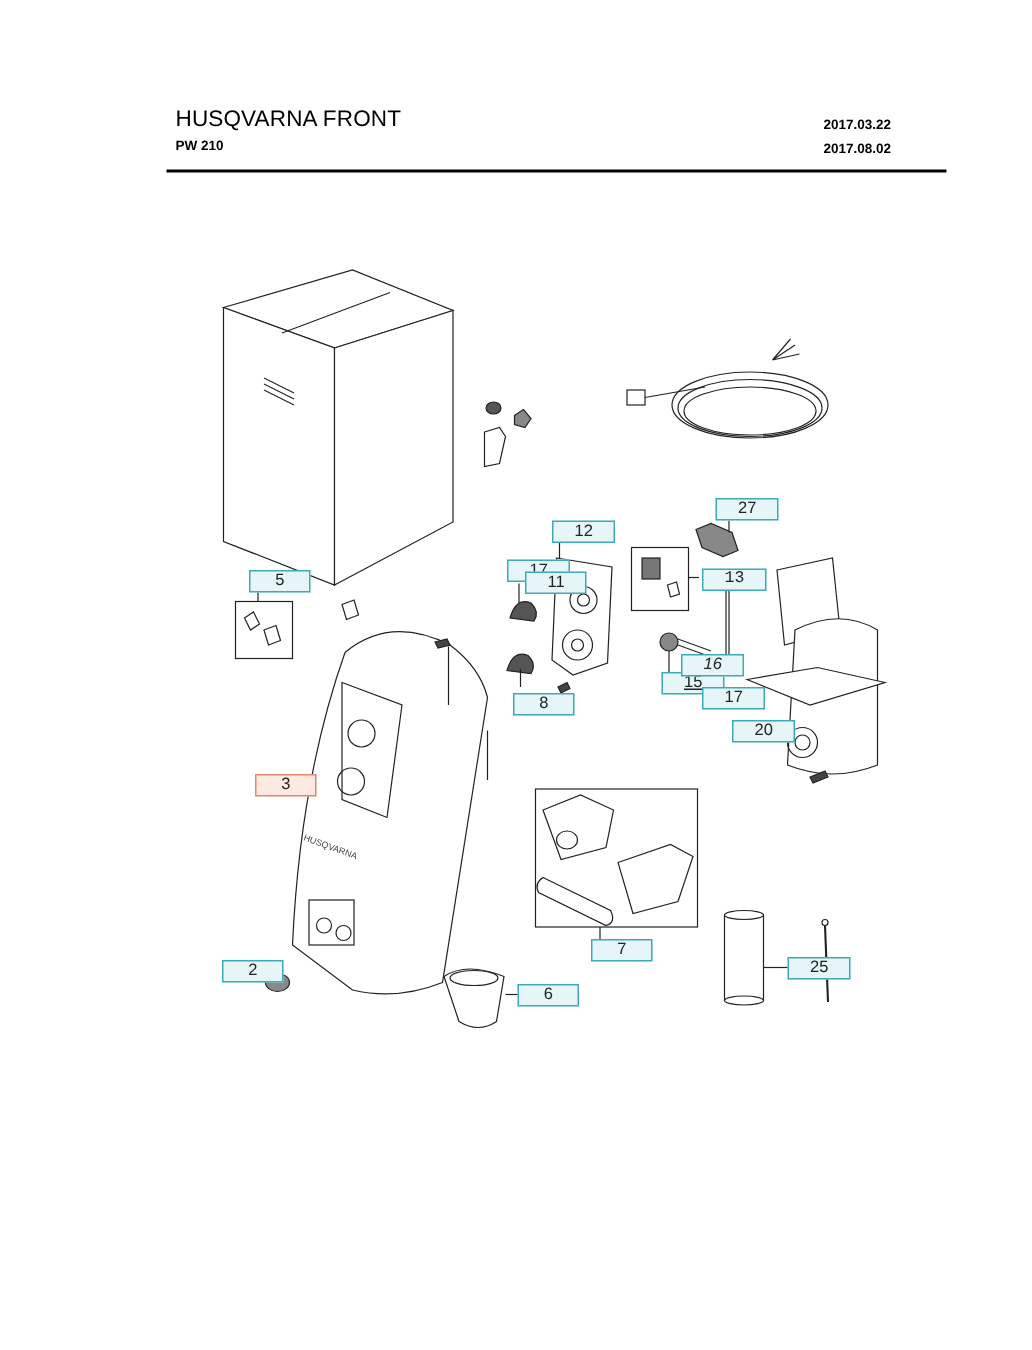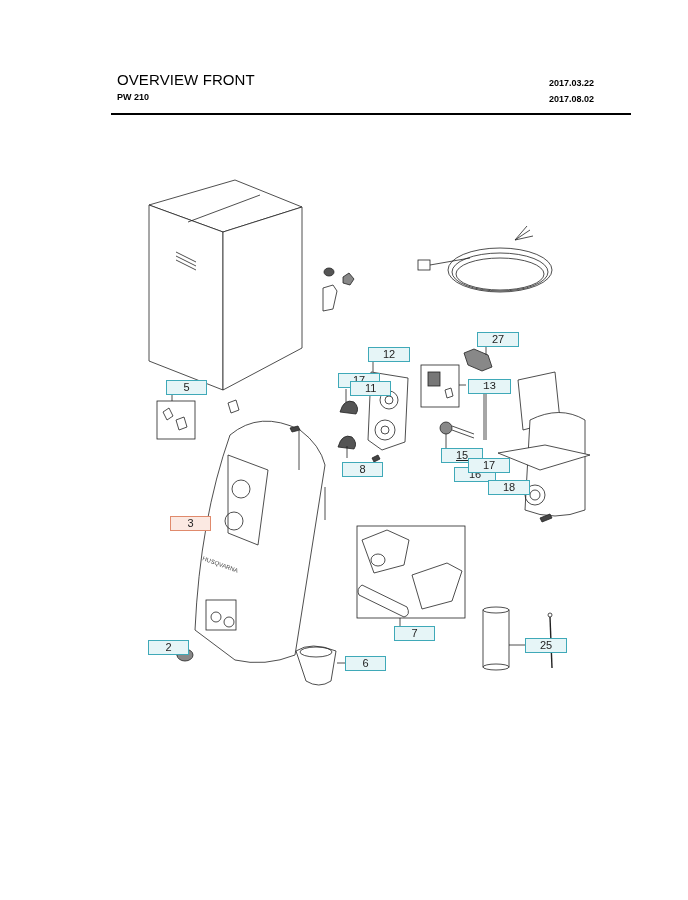--- a/index.html
+++ b/index.html
@@ -10,21 +10,21 @@
     .header-date2 { position: absolute; left: 549px; top: 94px; font-size: 9px; font-weight: bold; }
     .header-rule { position: absolute; left: 111px; top: 113px; width: 520px; height: 2px; background: #000; }
     .diagram { position: absolute; left: 0; top: 0; width: 688px; height: 900px; }
     .callout { position: absolute; height: 13px; min-width: 11px; padding: 0 14px; border: 1px solid #3fa9b8; background: #e6f5f7; color: #222; font-size: 11px; line-height: 13px; text-align: center; box-sizing: content-box; }
     .callout.alt { border-color: #e08a6c; background: #fbe9e2; }
   </style>
 </head>
 <body>
 
 <div>
-  <div class="header-title">OVERVIEW FRONT</div>
+  <div class="header-title">HUSQVARNA FRONT</div>
   <div class="header-model">PW 210</div>
   <div class="header-date1">2017.03.22</div>
   <div class="header-date2">2017.08.02</div>
   <div class="header-rule"></div>
 </div>
 
 <svg class="diagram" viewBox="0 0 688 900" xmlns="http://www.w3.org/2000/svg" fill="none" stroke="#222" stroke-width="0.8">
 
   <g>
     <polygon points="149,205 235,180 302,207 223,232" fill="#fff"></polygon>
@@ -156,20 +156,20 @@
 </svg>
 
 <div class="callout" style="left:166px;top:380px;">5</div>
 <div class="callout" style="left:368px;top:347px;">12</div>
 <div class="callout" style="left:338px;top:373px;">17</div>
 <div class="callout" style="left:350px;top:381px;">11</div>
 <div class="callout" style="left:342px;top:462px;">8</div>
 <div class="callout" style="left:468px;top:379px;font-family:Liberation Mono, monospace;">13</div>
 <div class="callout" style="left:477px;top:332px;">27</div>
 <div class="callout" style="left:441px;top:448px;text-decoration:underline;">15</div>
-<div class="callout" style="left:454px;top:467px;">16</div>
+<div class="callout" style="left:454px;top:436px;font-style:italic;">16</div>
 <div class="callout" style="left:468px;top:458px;">17</div>
-<div class="callout" style="left:488px;top:480px;">18</div>
+<div class="callout" style="left:488px;top:480px;">20</div>
 <div class="callout alt" style="left:170px;top:516px;">3</div>
 <div class="callout" style="left:394px;top:626px;">7</div>
 <div class="callout" style="left:148px;top:640px;">2</div>
 <div class="callout" style="left:345px;top:656px;">6</div>
 <div class="callout" style="left:525px;top:638px;">25</div>
 
 </body></html>

